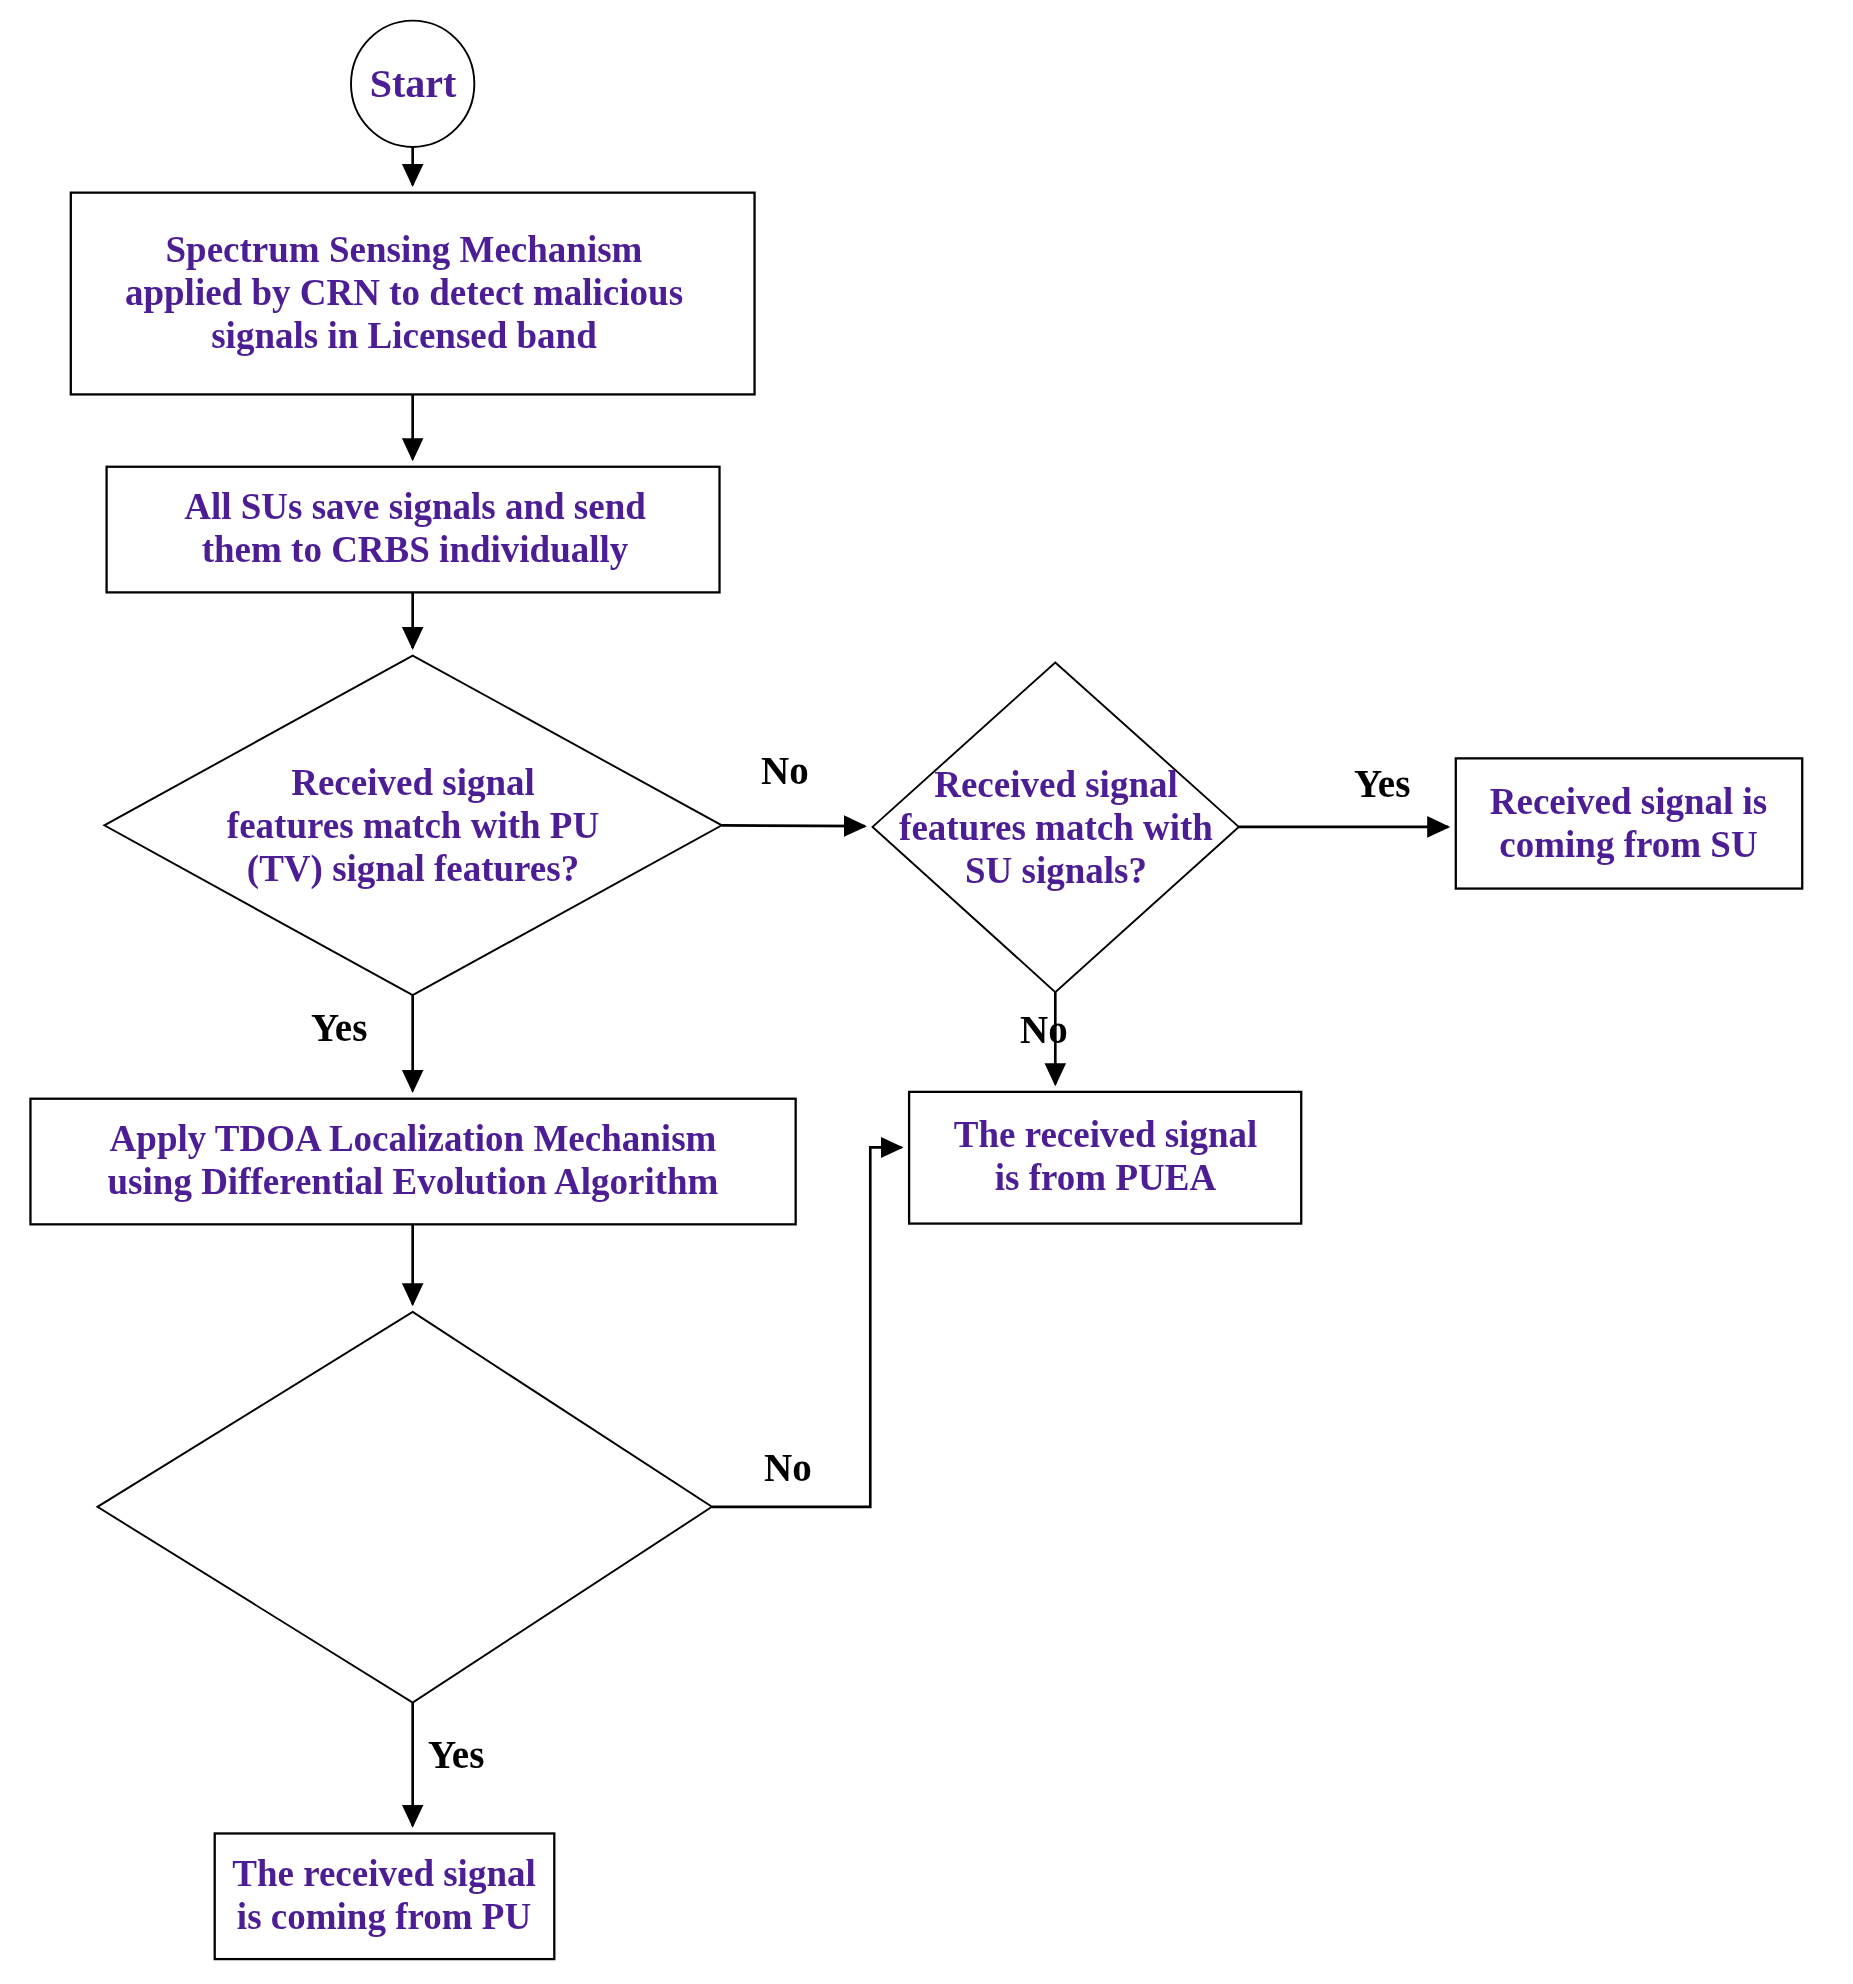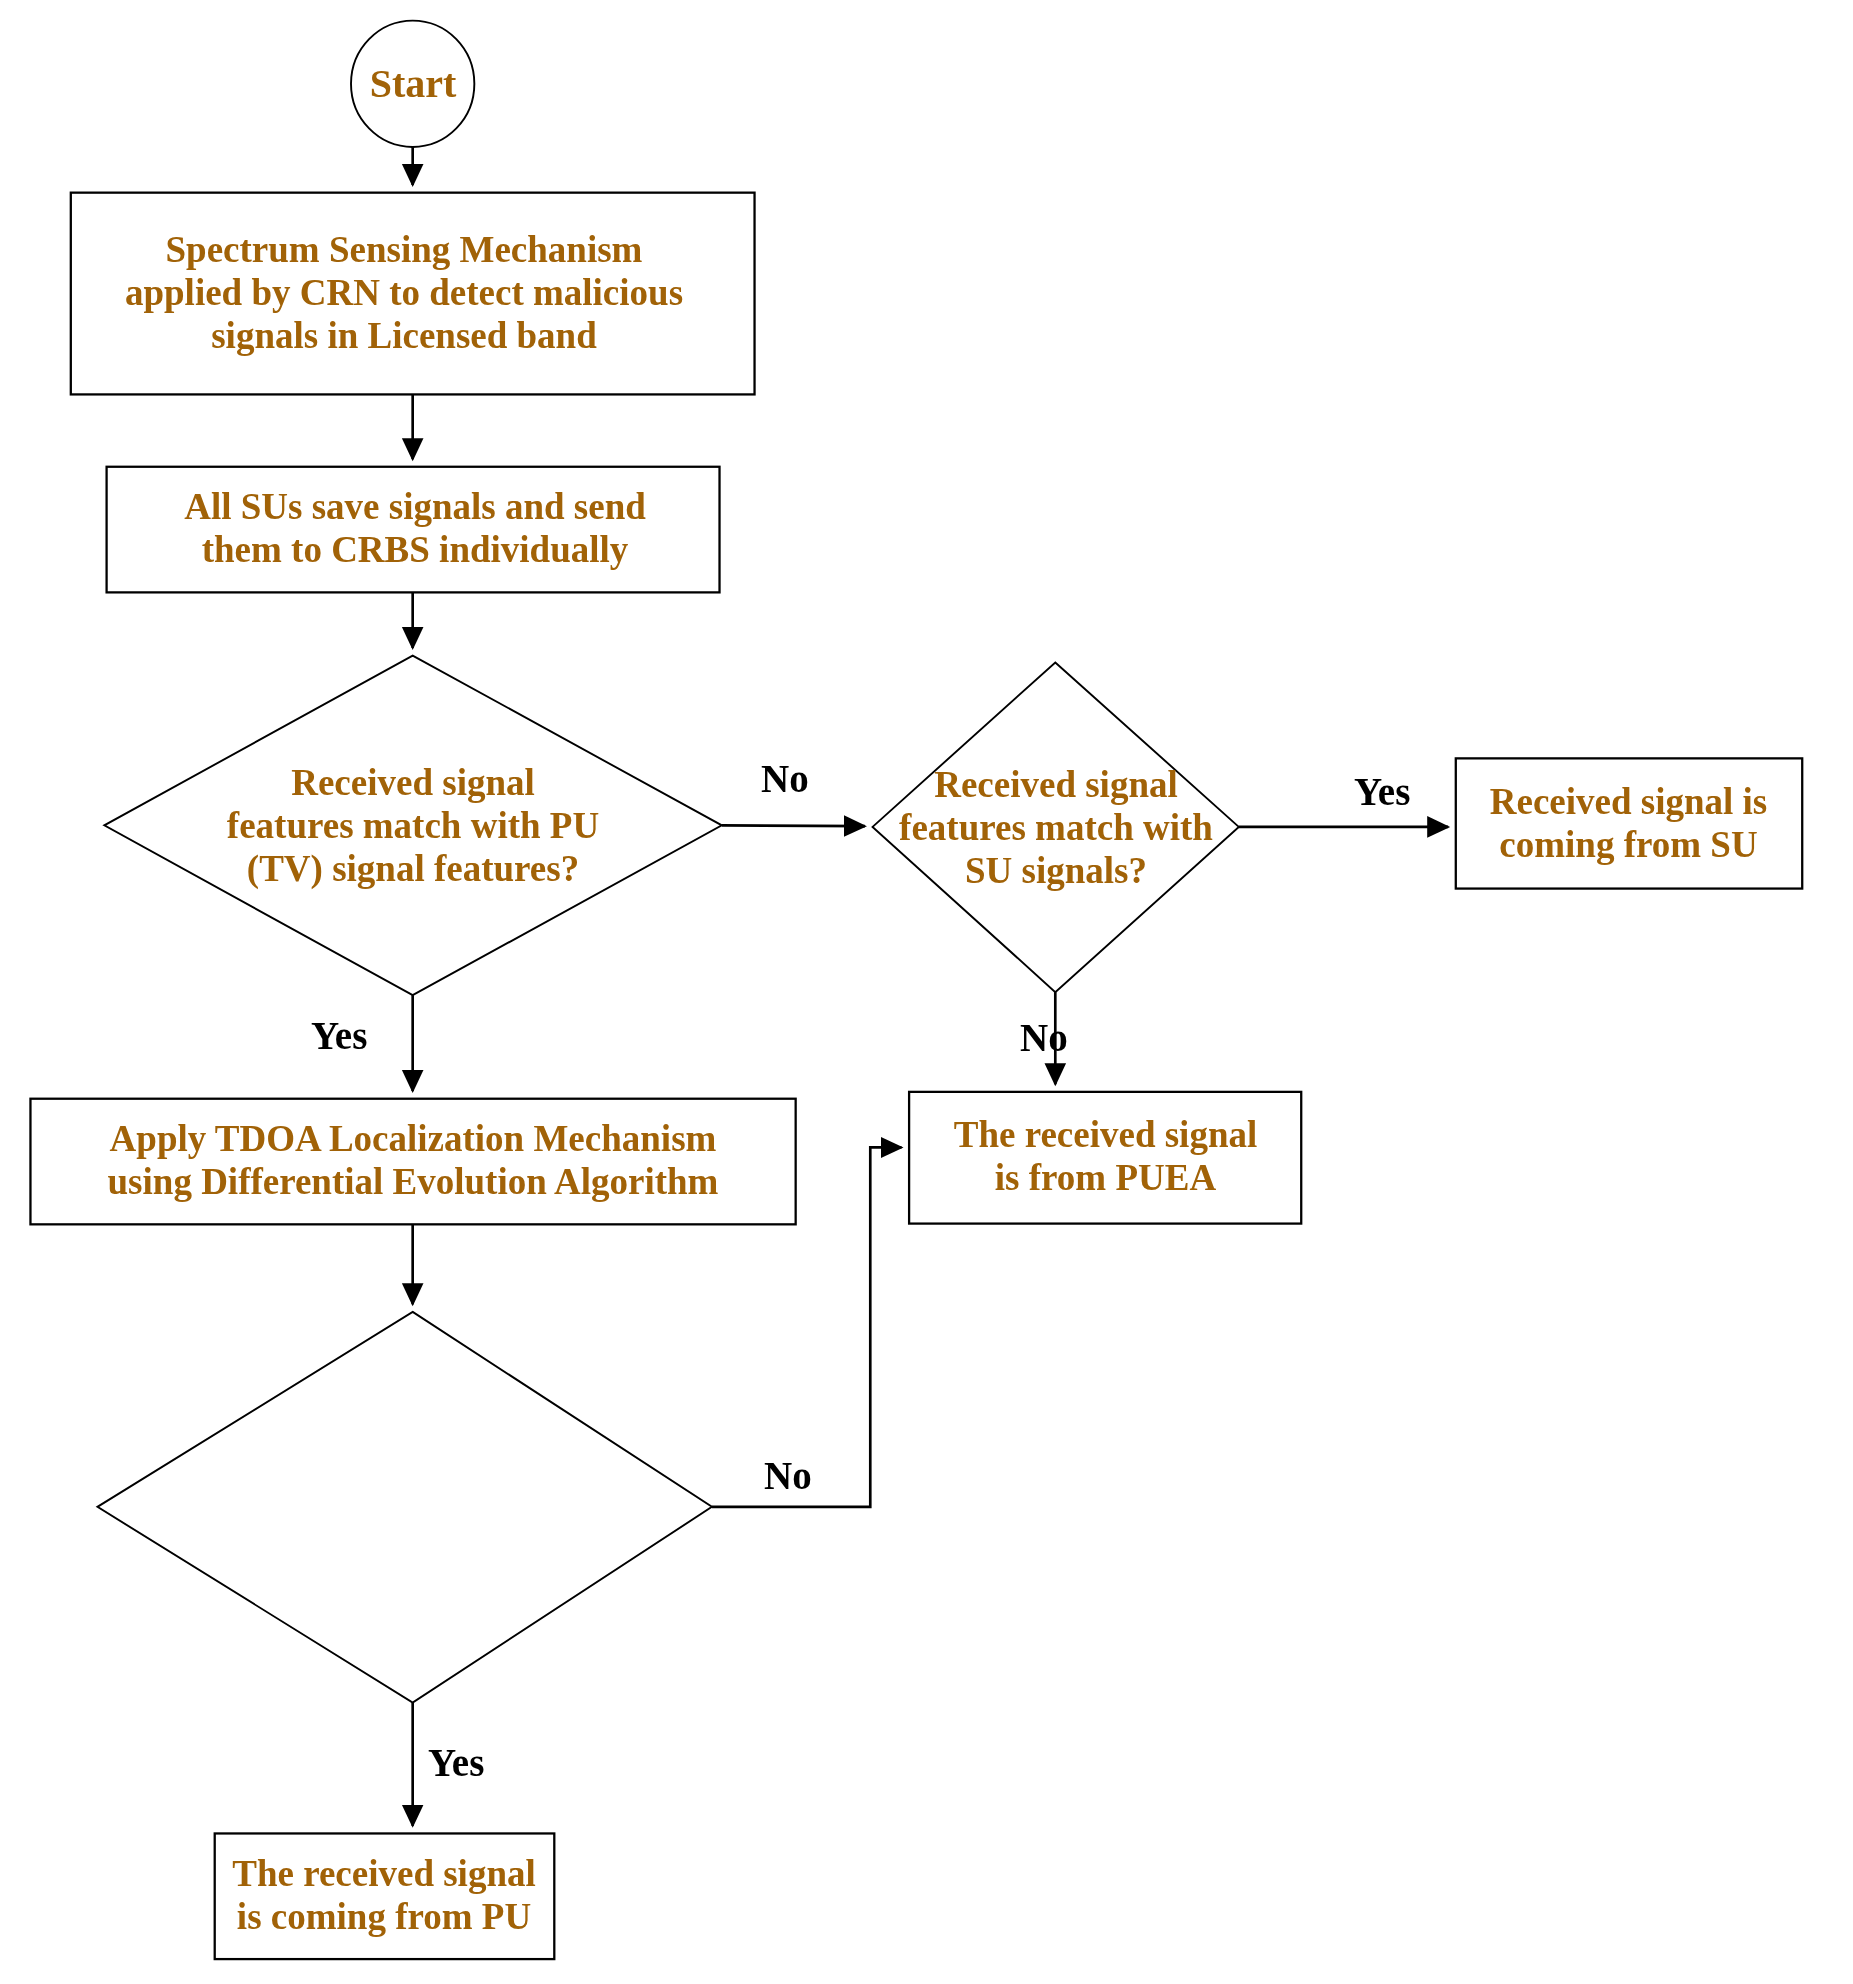--- a/index.html
+++ b/index.html
@@ -41,33 +41,32 @@
     fill: #000000;
     stroke: none;
   }
   .node-text {
     position: absolute;
     display: flex;
     align-items: center;
     justify-content: center;
     text-align: center;
     font-weight: bold;
-    color: #a16207;
+    color: #4c1d95;
     line-height: 1.16;
     font-family: "Liberation Serif", "DejaVu Serif", serif;
     white-space: pre-line;
     pointer-events: none;
   }
   .edge-label {
     position: absolute;
     font-weight: bold;
     color: #000000;
     font-family: "Liberation Serif", "DejaVu Serif", serif;
     white-space: nowrap;
-    margin-top: 8px;
   }
 </style>
 </head>
 <body>
 
 <div id="page">
 
   <svg class="flow" viewBox="0 0 2435 2607">
     <defs>
       <marker id="arrow" viewBox="0 0 12 12" refX="10.5" refY="6" markerWidth="9" markerHeight="9" orient="auto-start-reverse" markerUnits="strokeWidth">

